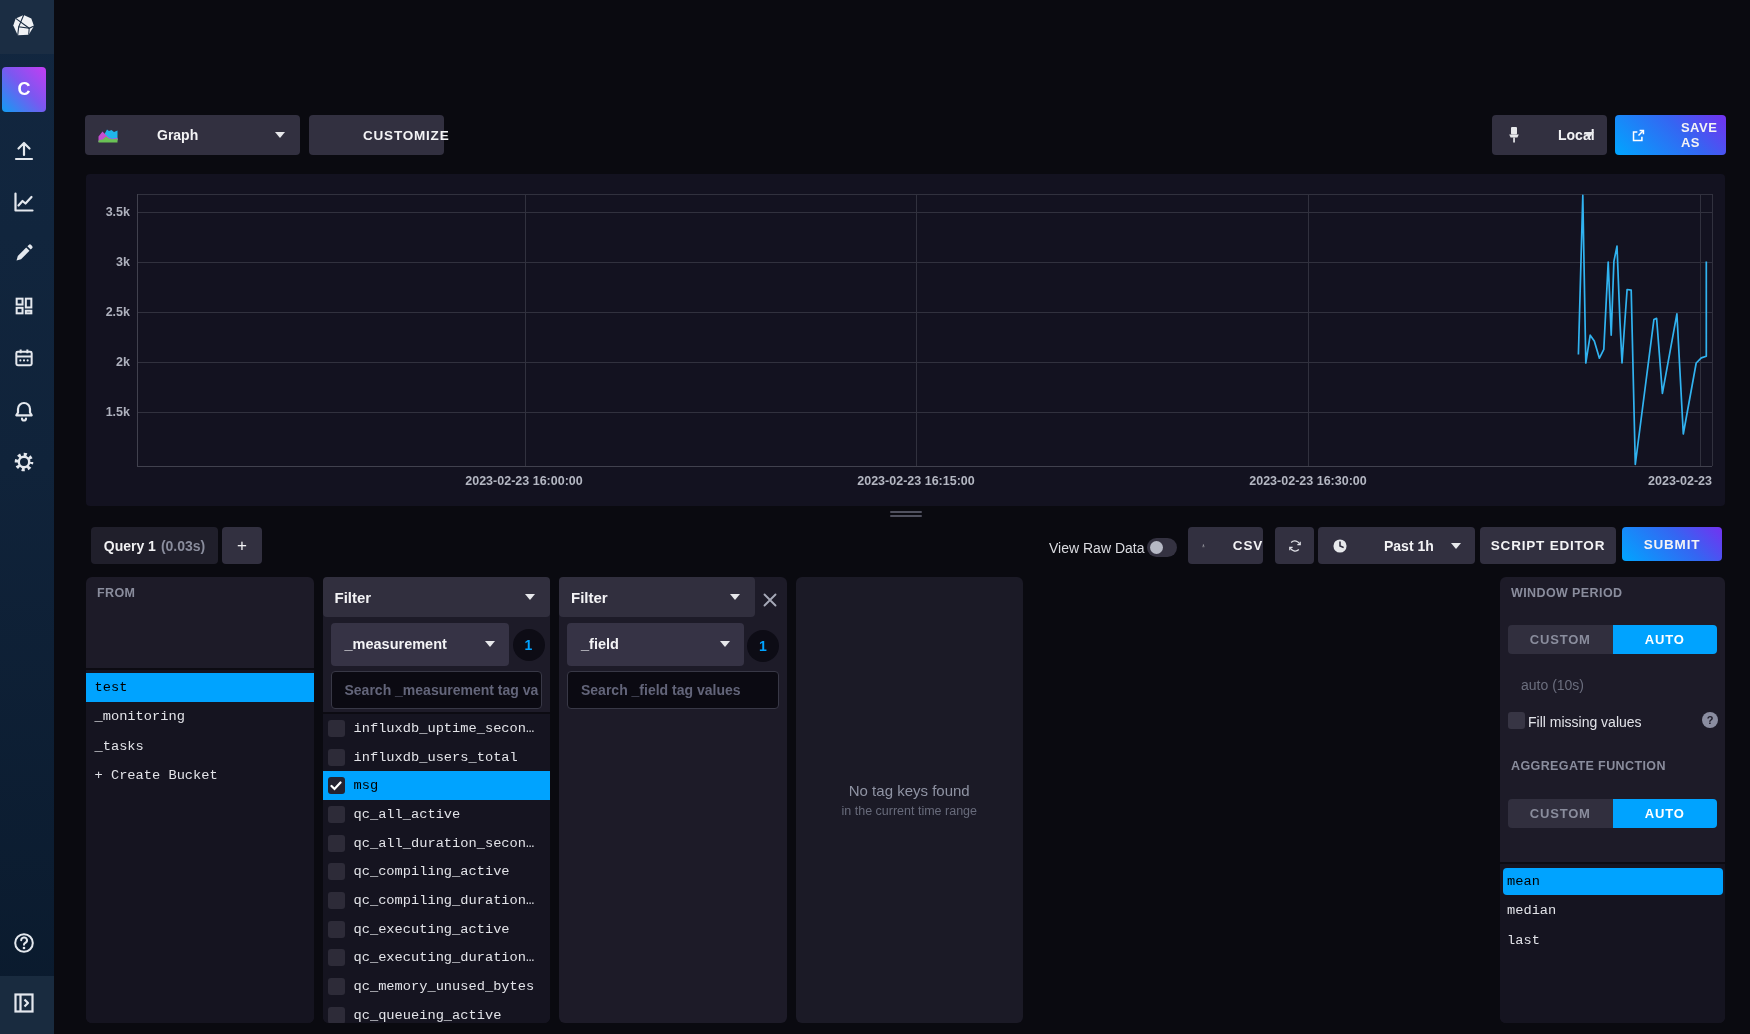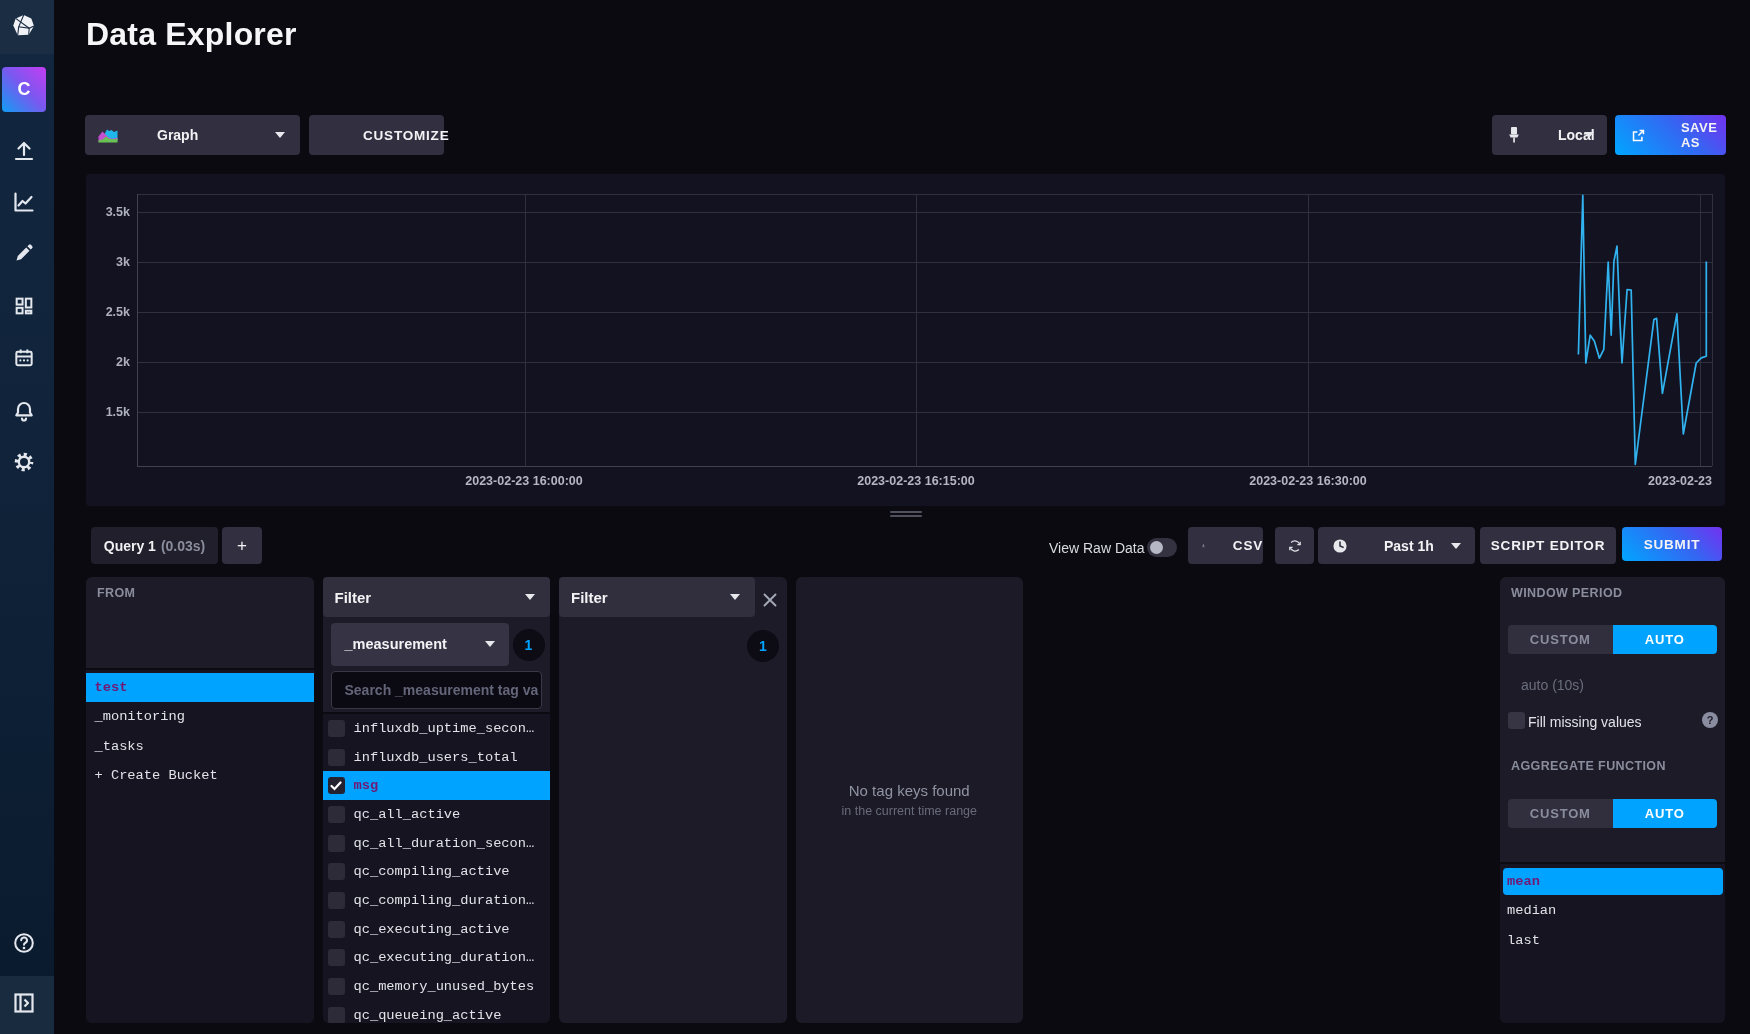--- a/index.html
+++ b/index.html
@@ -38,21 +38,21 @@
   
   .panel { position:absolute; top:577px; height:446px; background:#1d1b28; border-radius:6px; }
   .panel .plabel { position:absolute; left:11px; top:9px; font-size:12.5px; font-weight:bold;
     color:#8a8d9d; letter-spacing:0.4px; }
   .sinput { position:absolute; background:#0b0a12; border:1px solid #383846; border-radius:4px;
     display:flex; align-items:center; padding-left:13px; color:#63657a; font-size:14px; font-weight:bold; }
   .plist { position:absolute; left:0; right:0; bottom:0; background:#151420; overflow:hidden;
     border-radius:0 0 6px 6px; }
   .lrow { position:relative; height:28.7px; display:flex; align-items:center;
     font-family:"Liberation Mono", monospace; font-size:13.7px; color:#e2e3e8; white-space:pre; }
-  .lrow.sel { background:#00a3ff; color:#701a75; font-weight:bold;text-align:center; }
+  .lrow.sel { background:#00a3ff; color:#000000; font-weight:normal;text-align:center; }
   .cb { width:17px; height:17px; border-radius:3px; background:#2d2b38; margin-left:5px; margin-right:9px; flex:none; }
   .cb.on { background:#242230; display:flex; align-items:center; justify-content:center; }
   .fhead { position:absolute; left:0; top:0; height:40px; background:#312f3e; border-radius:4px;
     display:flex; align-items:center; font-size:15px; font-weight:bold; color:#f3f3f5; }
   .ddown { position:absolute; background:#363345; border-radius:4px; display:flex; align-items:center;
     font-size:14.5px; font-weight:bold; color:#f3f3f5; }
   .badge { position:absolute; width:32px; height:32px; border-radius:50%; background:#0d0c15;
     color:#00a3ff; font-weight:bold; font-size:14px; display:flex; align-items:center; justify-content:center; }
   
   .selgrp { position:absolute; left:8px; width:209px; height:29px; display:flex; border-radius:4px; overflow:hidden; }
@@ -116,21 +116,20 @@
       <circle cx="13" cy="18" r="1.3" fill="#e4e8ee" stroke="none"></circle>
     </svg>
     <div id="sbbottom">
       <svg class="sb-ic" style="top:27px" width="24" height="24" viewBox="0 0 24 24" fill="none" stroke="#e4e8ee" stroke-width="2.2">
         <rect x="3.5" y="3.5" width="17" height="17"></rect>
         <path d="M8.5 3.5 V20.5"></path>
         <path d="M12.5 8.5 L16 12 L12.5 15.5" stroke-linejoin="round"></path>
       </svg>
     </div>
   </div>
-  <div id="title">Data Explorer</div>
   <div class="btn" style="left:85px; top:115px; width:215px; height:40px;">
     <svg style="margin-left:13px" width="20" height="16" viewBox="0 0 20 16">
       <polygon points="6,8 9,2.5 11,4 13.5,3 16,5 19.5,3.5 19.5,13 9,13" fill="#1fb6ea"></polygon>
       <polygon points="0.5,15 0.5,9.5 4.5,4.5 7.5,7.5 10.5,10.5 14,11.8 19.5,10.8 19.5,13.5 10,14.5" fill="#c44fd0"></polygon>
       <polygon points="0.5,15.5 0.5,13.5 5,12.3 8,9.5 11,11.8 15,12.3 19.5,11.8 19.5,15.5" fill="#6ac255"></polygon>
     </svg>
     <span style="margin-left:11px">Graph</span>
     <div class="caret" style="position:absolute; right:15px;"></div>
   </div>
   <div class="btn upper" style="left:309px; top:115px; width:135px; height:40px;">
@@ -263,21 +262,25 @@
     </div>
   </div>
 
   <div class="panel" style="left:559px; width:227.5px;">
     <div class="fhead" style="width:196px; padding-left:12px;">Filter
       <div class="caret" style="position:absolute; right:15px;"></div>
     </div>
     <svg style="position:absolute; left:203px; top:15px;" width="16" height="16" viewBox="0 0 16 16" stroke="#a6a9b7" stroke-width="1.9" stroke-linecap="round">
         <path d="M2.5 2.5 L13.5 13.5 M13.5 2.5 L2.5 13.5"></path>
       </svg>
+    <div class="ddown" style="left:8px; top:45.5px; width:177px; height:43.5px; padding-left:14px;">_field
+      <div class="caret" style="position:absolute; right:14px;"></div>
+    </div>
     <div class="badge" style="left:188px; top:53px;">1</div>
+    <div class="sinput" style="left:8px; top:93.5px; width:212px; height:38px;">Search _field tag values</div>
   </div>
 
   <div class="panel" style="left:795.5px; width:227.5px; background:#1b1a26;">
     <div class="abs" style="left:0; right:0; top:205px; text-align:center; font-size:15px; color:#8f93a3;">No tag keys found</div>
     <div class="abs" style="left:0; right:0; top:227px; text-align:center; font-size:12.5px; color:#686b7b;">in the current time range</div>
   </div>
 
   <div class="panel" style="left:1500px; width:225px;">
     <div class="plabel">WINDOW PERIOD</div>
     <div class="selgrp" style="top:48px;">

